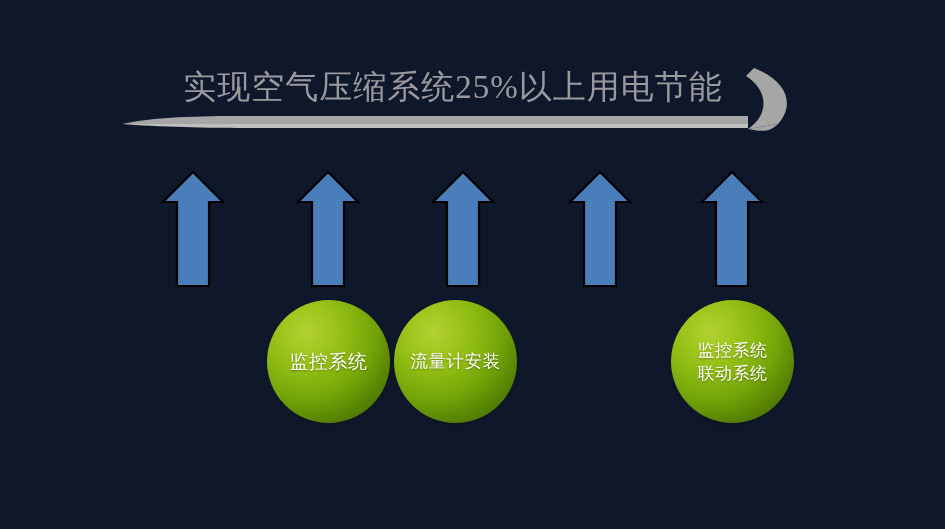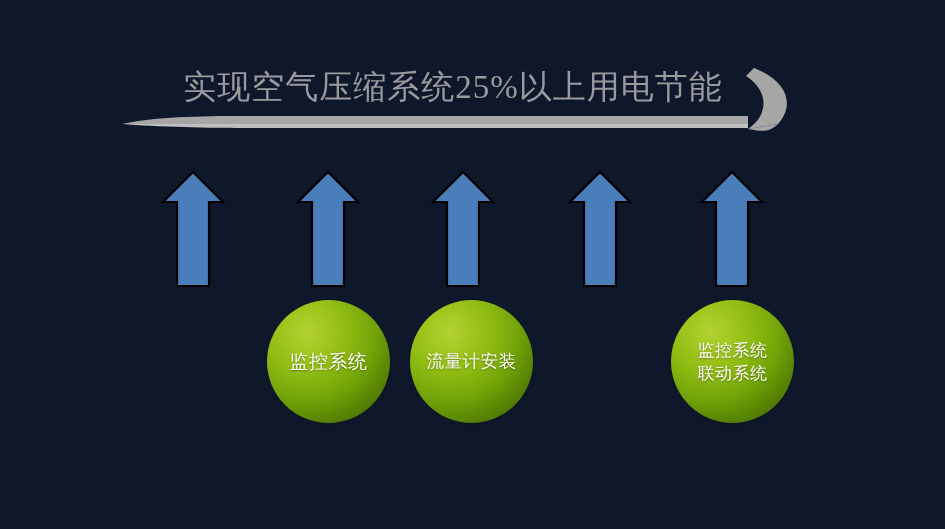--- a/index.html
+++ b/index.html
@@ -146,21 +146,21 @@
     <svg viewBox="0 0 64 118">
       <polygon points="32,2 62,32 48,32 48,116 16,116 16,32 2,32" fill="#4a7ebb" stroke="#000000" stroke-width="2.2" stroke-linejoin="miter"></polygon>
     </svg>
   </div>
 
 
   <div class="circle" style="left:267px; top:300px;">
     <span class="circle-label">监控系统</span>
   </div>
 
-  <div class="circle" style="left:410px; top:300px;">
+  <div class="circle" style="left:394px; top:300px;">
     <span class="circle-label small">流量计安装</span>
   </div>
 
 
   <div class="circle" style="left:671px; top:300px;justify-content:center;">
     <span class="circle-label two-line">监控系统
 联动系统</span>
   </div>
 
 </div>

